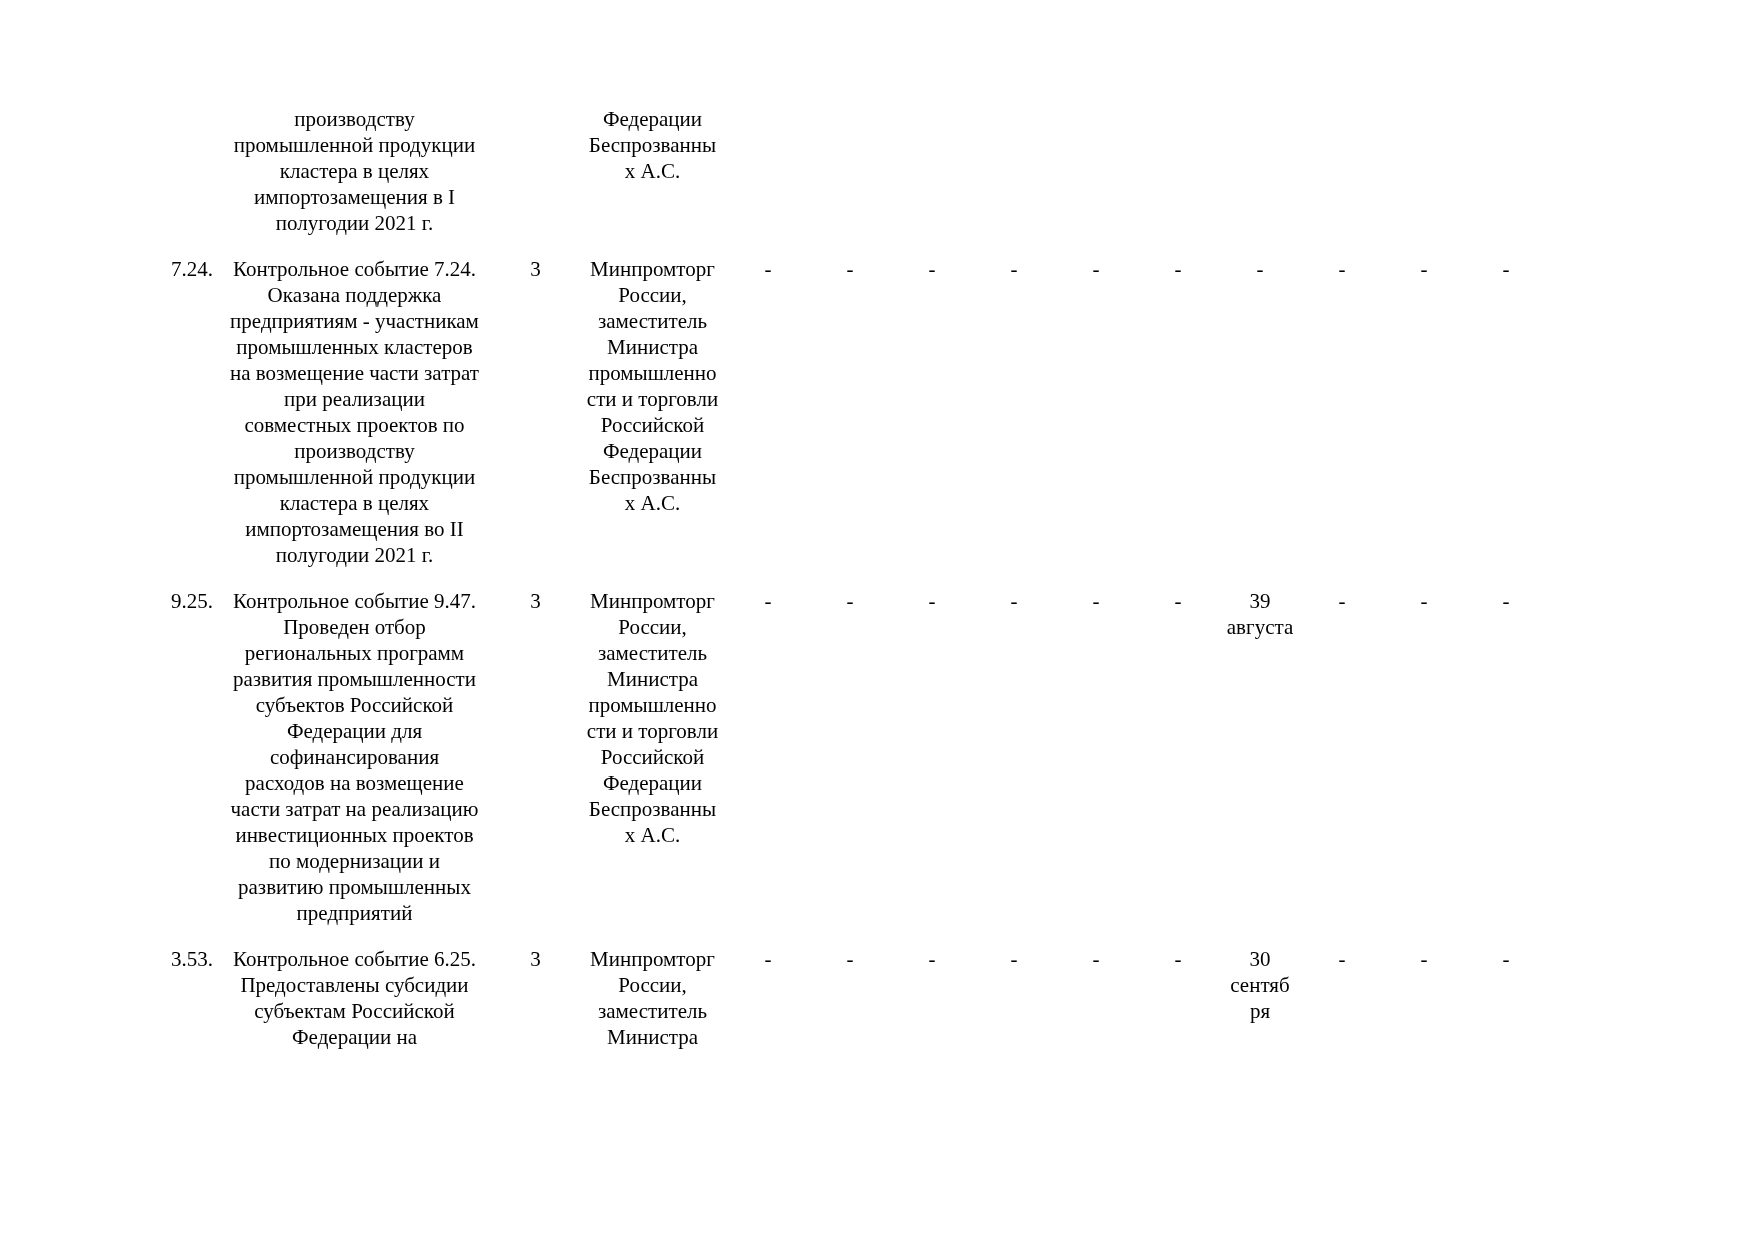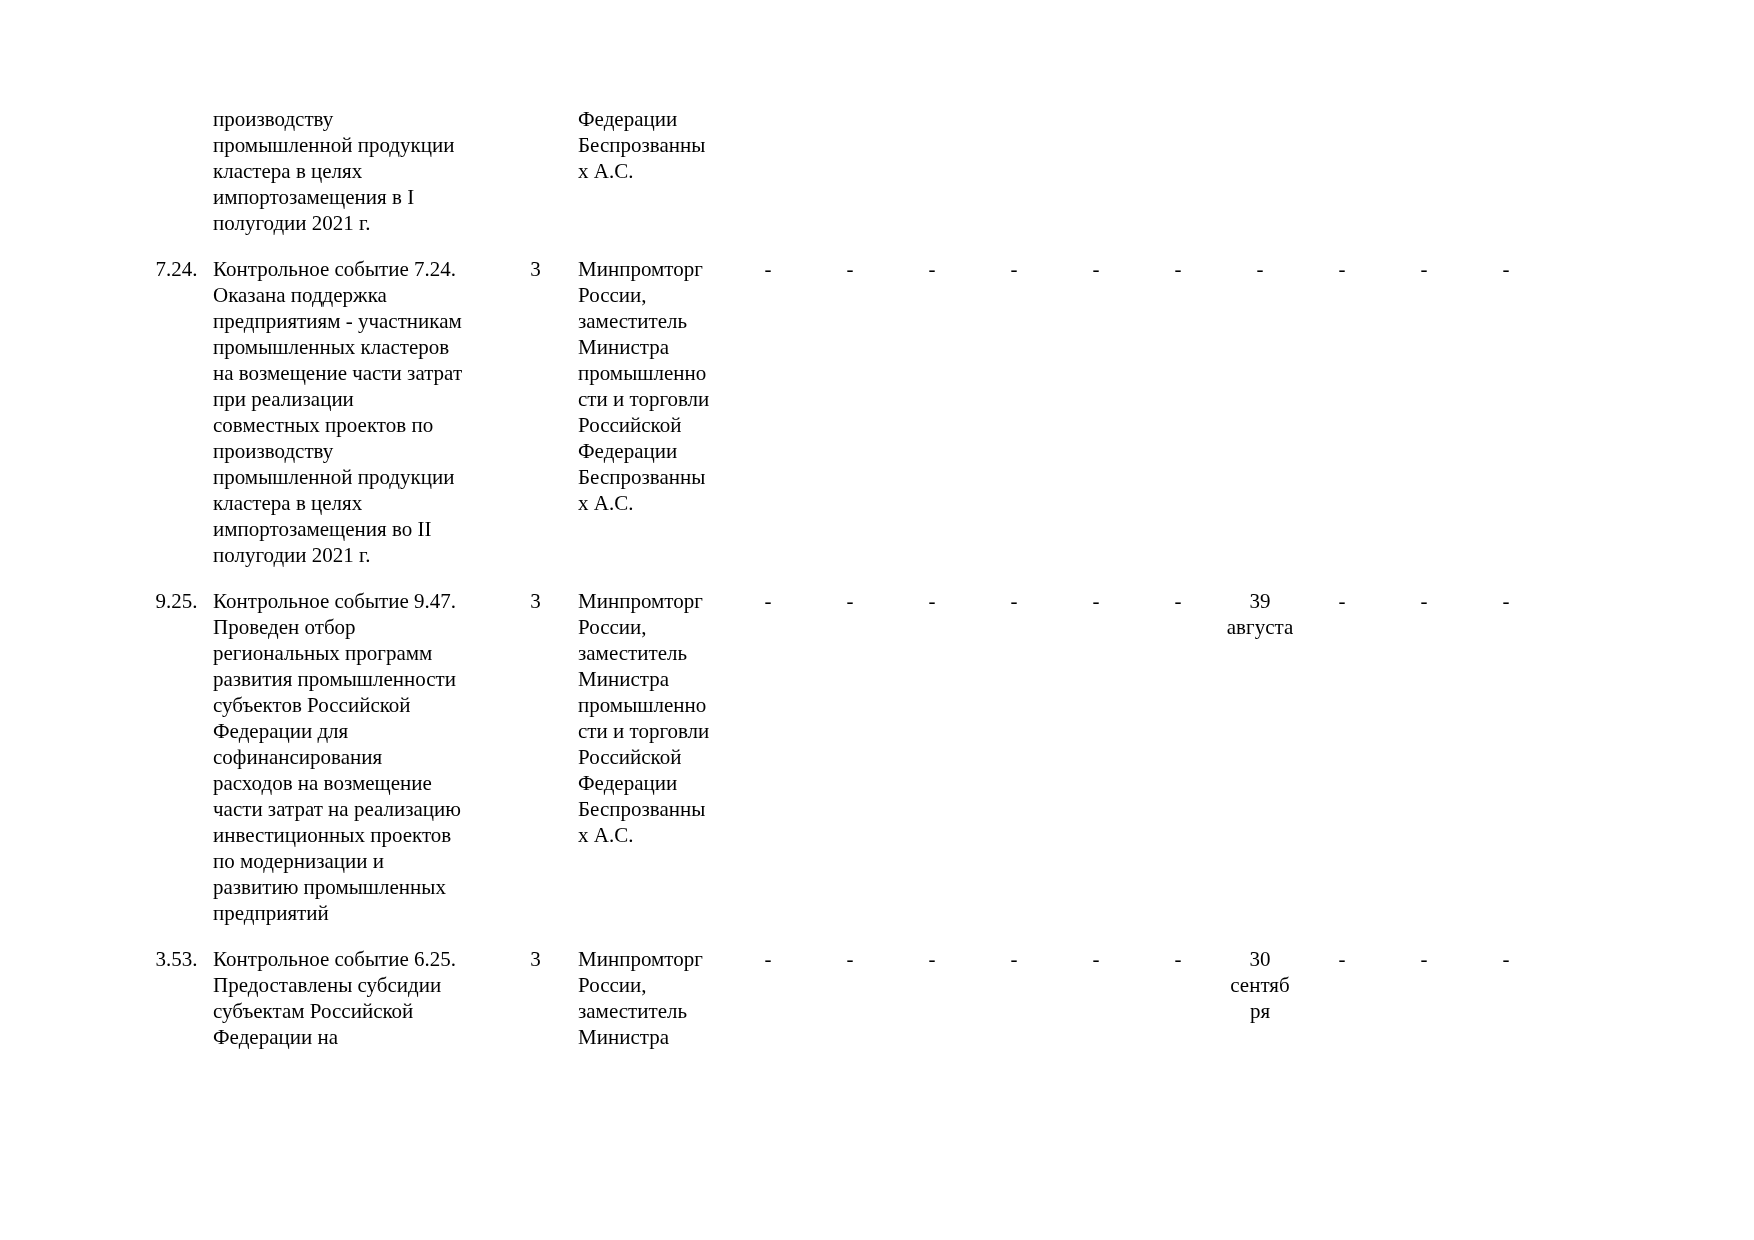--- a/index.html
+++ b/index.html
@@ -26,22 +26,23 @@
   table.doc-table {
     border-collapse: collapse;
     table-layout: fixed;
     margin: 106px 0 0 140px;
     width: 1407px;
   }
   td {
     vertical-align: top;
     white-space: pre-line;
     padding: 0 0 20px 0;
+    text-align: center;
   }
-  .c-num    { width: 73px;  text-align: center; }
+  .c-num    { width: 73px;  text-align: right; }
   .c-name   { width: 295px; padding-right: 12px; }
   .c-weight { width: 55px;  text-align: center; }
   .c-resp   { width: 164px; padding-left: 15px; }
   .c-month  { width: 82px;  text-align: center; }
 </style>
 </head>
 <body>
 
 <div class="page">
   <table class="doc-table">

